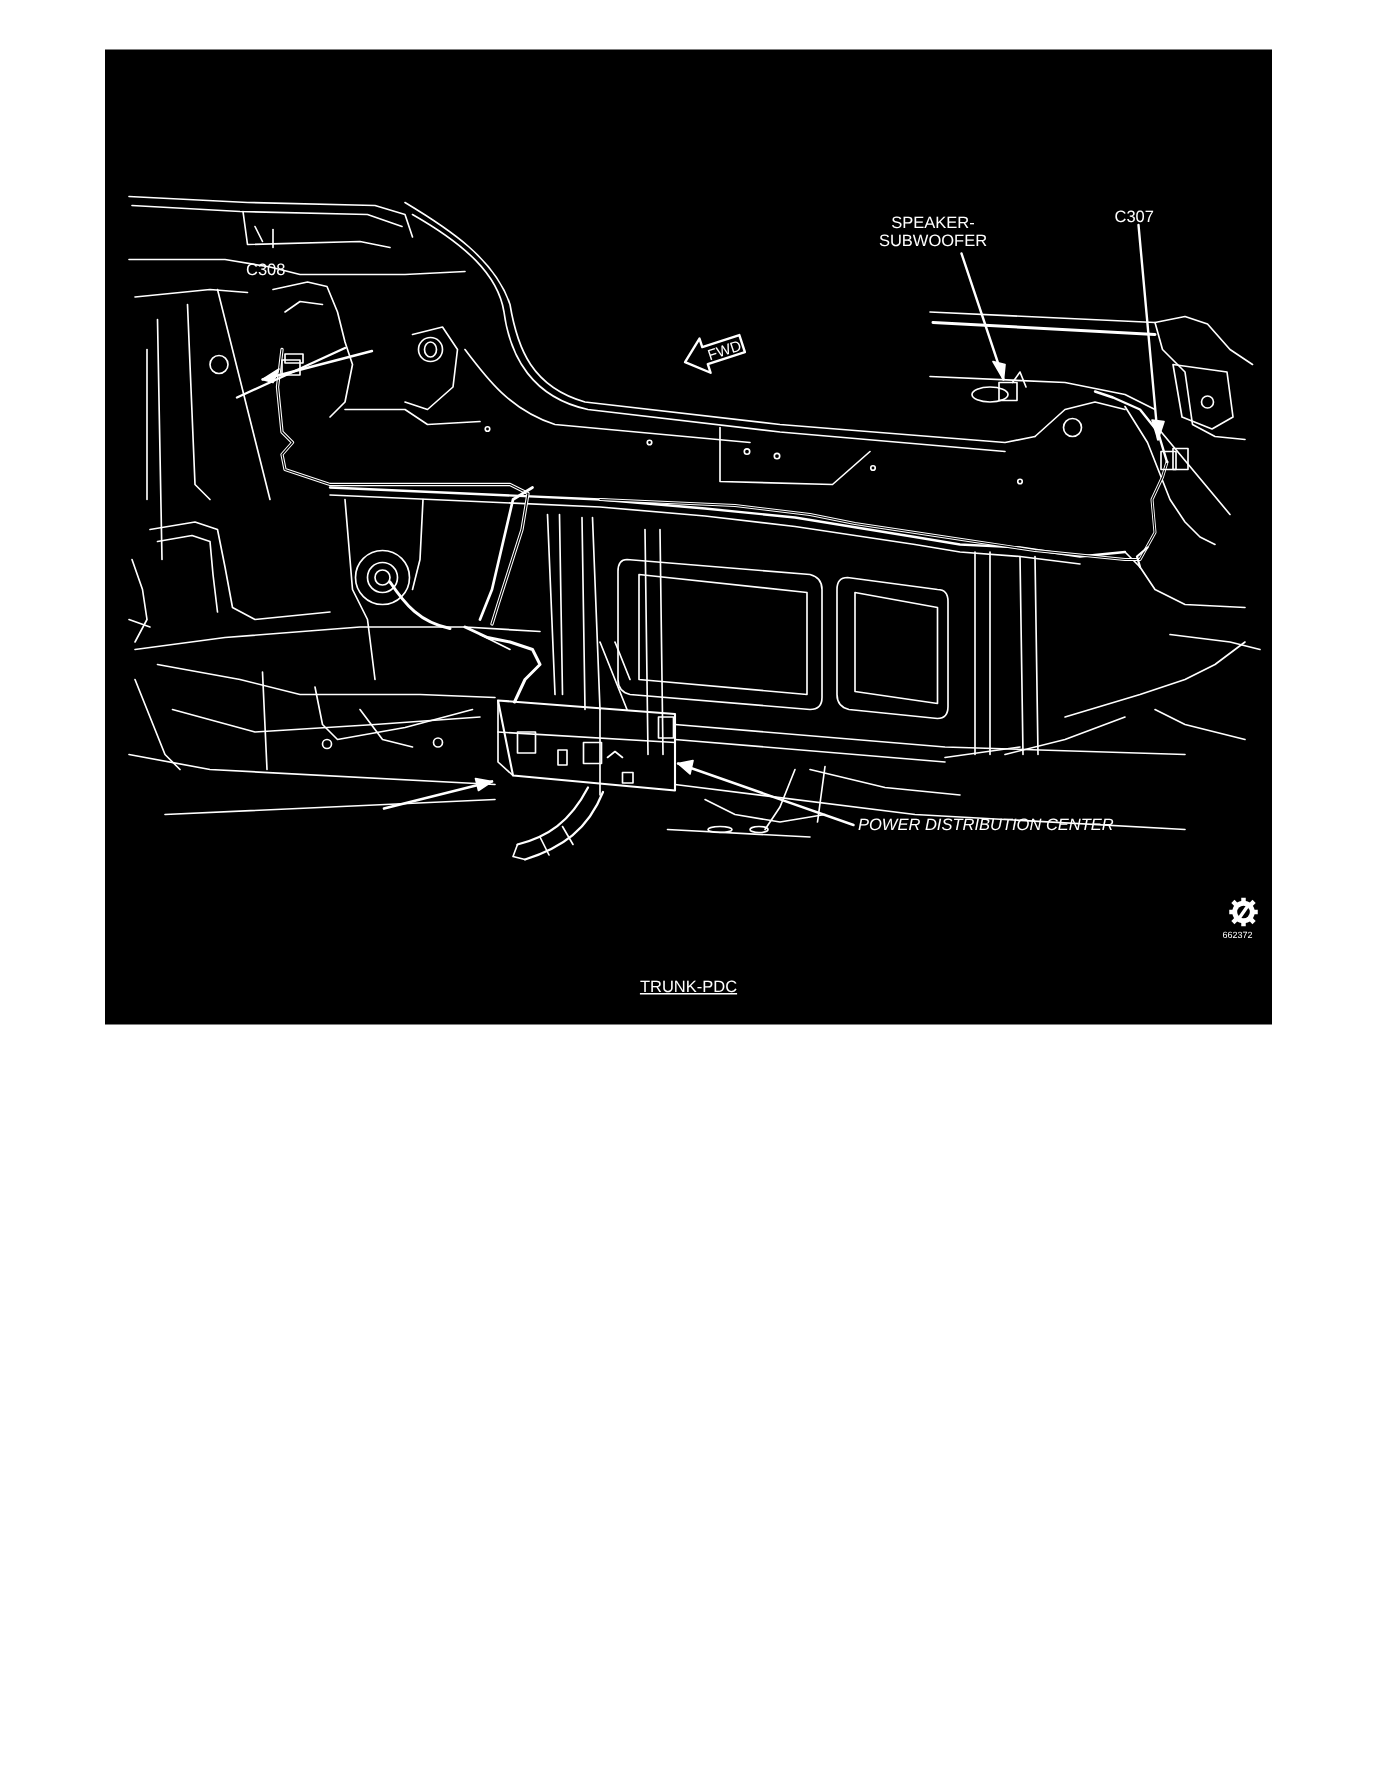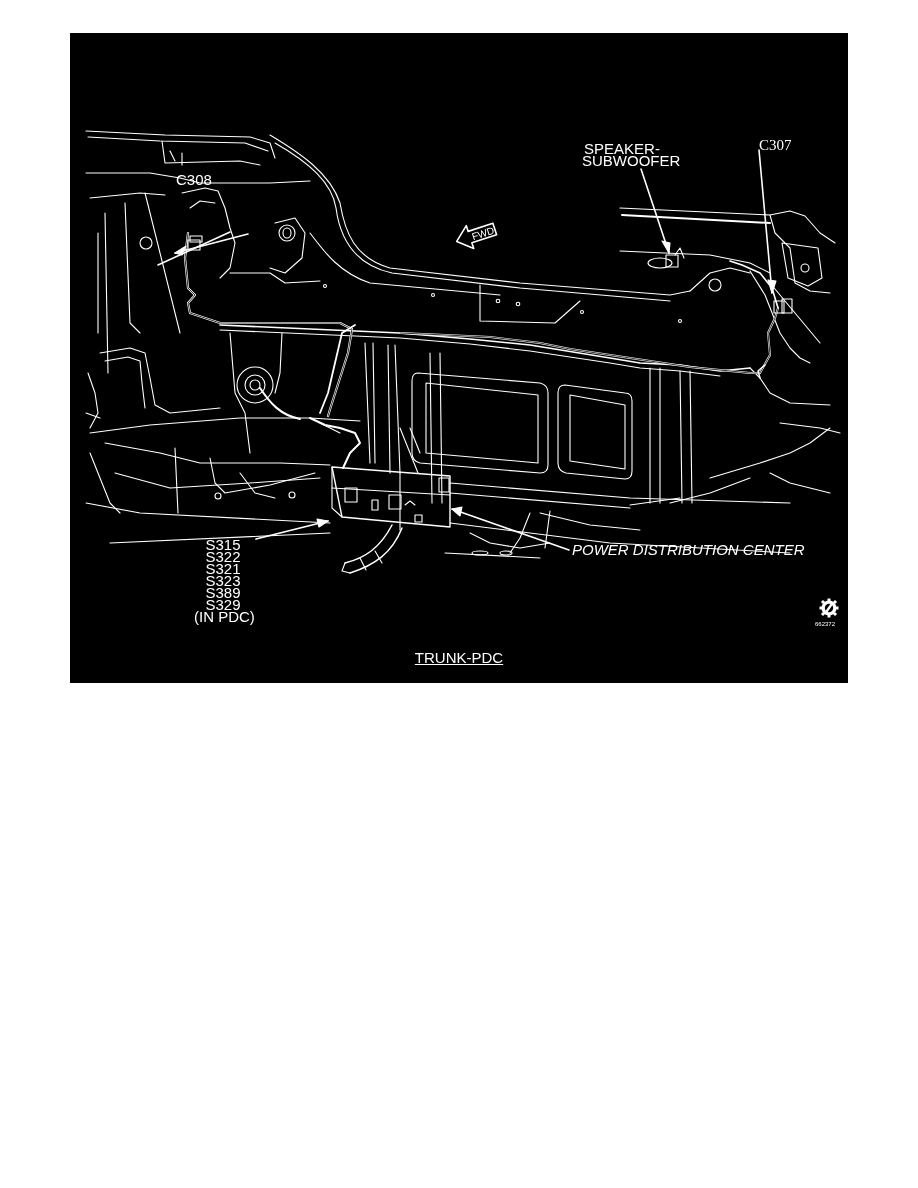--- a/index.html
+++ b/index.html
@@ -1,19 +1,19 @@
 <!DOCTYPE html>
 <html><head>
 <meta charset="utf-8">
 <style>
   html, body { margin: 0; padding: 0; background: #ffffff; }
   body { width: 918px; height: 1188px; position: relative; overflow: hidden; font-family: "Liberation Sans", sans-serif; }
   .panel { position: absolute; left: 70px; top: 33px; width: 778px; height: 650px; background: #000000; overflow: hidden; }
   .panel svg.art { position: absolute; left: 0; top: 0; }
-  .lbl { position: absolute; color: #ffffff; font-family: "Liberation Sans", sans-serif; font-size: 15px; line-height: 12px; white-space: nowrap; }
+  .lbl { position: absolute; color: #ffffff; font-family: "Liberation Sans", sans-serif; font-size: 11px; line-height: 12px; white-space: nowrap; }
   .center { text-align: center; }
   .stack div { line-height: 12px; }
   .logo { position: absolute; }
   .logo-code { position: absolute; color: #ffffff; font-size: 6px; font-family: "Liberation Sans", sans-serif; }
 </style>
 </head>
 <body>
 
 <div class="panel">
   <svg class="art" width="778" height="650" viewBox="0 0 778 650" fill="none" stroke="#ffffff" stroke-width="1.1" stroke-linecap="round" stroke-linejoin="round">
@@ -175,36 +175,27 @@
     <path d="M702 260 L698 247 L706 248 Z" fill="#ffffff"></path>
     <path d="M258 488 L247 486 L249 494 Z" fill="#ffffff"></path>
     <path d="M382 476 L392 474 L390 483 Z" fill="#ffffff"></path>
 
     <g transform="translate(383,197) rotate(-18)">
       <path d="M0 12 L14 0 L14 6 L40 6 L40 18 L14 18 L14 24 Z" stroke-width="1.6"></path>
       <text x="16" y="16" fill="#ffffff" stroke="none" font-family="Liberation Sans, sans-serif" font-size="10">FWD</text>
     </g>
   </svg>
 
-  <div class="lbl" style="left:106px; top:141px;">C308</div>
-  <div class="lbl" style="left:689px; top:106px;font-family:Liberation Serif, serif;">C307</div>
+  <div class="lbl" style="left:94px; top:141px;">C308</div>
+  <div class="lbl" style="left:673px; top:106px;">C307</div>
   <div class="lbl center stack" style="left:512px; top:110px; width:80px;">
     <div>SPEAKER-</div>
     <div>SUBWOOFER</div>
   </div>
   <div class="lbl" style="left:502px; top:511px;font-style:italic;">POWER DISTRIBUTION CENTER</div>
-  <div class="lbl stack center" style="left:124px; top:506px; width:58px;">
-    <div>S315</div>
-    <div>S322</div>
-    <div>S321</div>
-    <div>S323</div>
-    <div>S389</div>
-    <div>S329</div>
-    <div>(IN PDC)</div>
-  </div>
 
   <svg class="logo" style="left:749px; top:565px;" width="20" height="20" viewBox="0 0 20 20">
     <g fill="#ffffff">
       <circle cx="10" cy="10" r="7.5"></circle>
       <rect x="8.5" y="0.5" width="3" height="4"></rect>
         <rect x="8.5" y="15.5" width="3" height="4"></rect>
       <rect x="0.5" y="8.5" width="4" height="3"></rect>
         <rect x="15.5" y="8.5" width="4" height="3"></rect>
       <rect x="2.5" y="2.5" width="3" height="3" transform="rotate(45 4 4)"></rect>
       <rect x="14.5" y="2.5" width="3" height="3" transform="rotate(45 16 4)"></rect>

